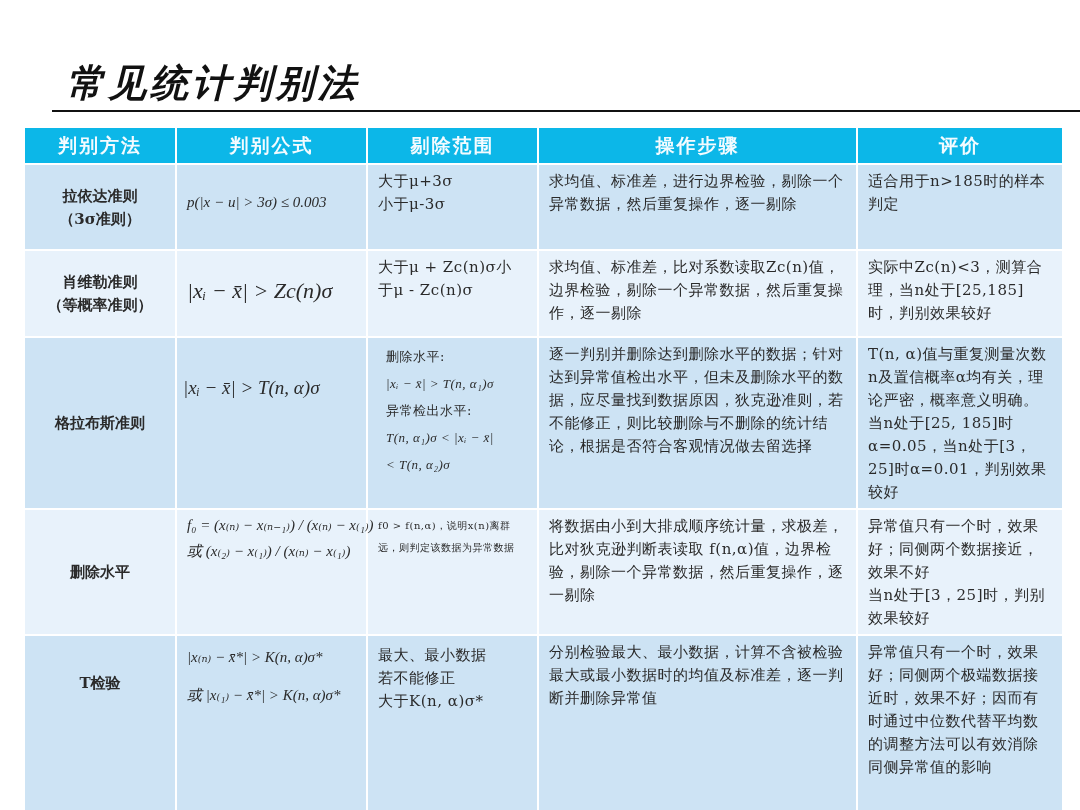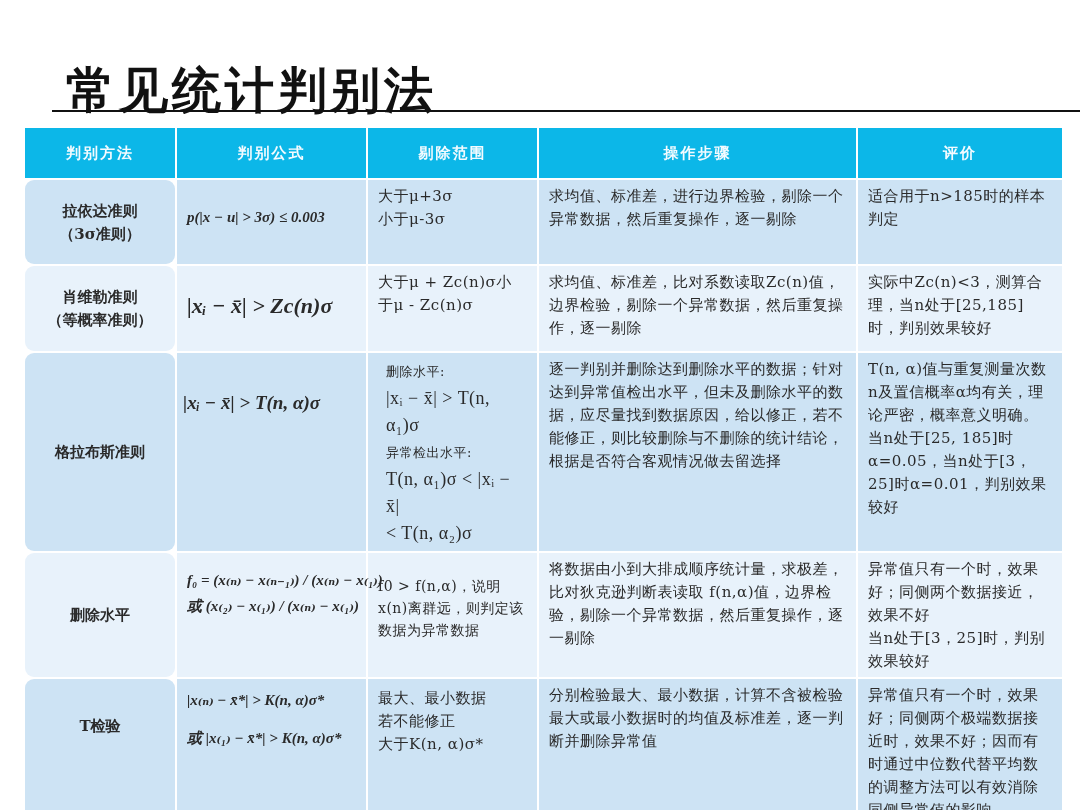--- a/index.html
+++ b/index.html
@@ -5,65 +5,66 @@
     html, body { margin: 0; padding: 0; }
     body {
       width: 1080px; height: 810px; overflow: hidden;
       background: #ffffff;
       font-family: "DejaVu Serif", "Liberation Serif", serif;
       color: #1a1a1a;
       position: relative;
     }
     .title {
       position: absolute; left: 66px; top: 58px;
-      font-size: 49px; font-weight: bold; letter-spacing: 4px;
+      font-size: 38px; font-weight: bold; letter-spacing: 4px;
       font-family: "DejaVu Serif", serif;
       color: #111;
+      font-style: italic;
     }
     .title-rule {
       position: absolute; left: 52px; top: 110px; width: 1028px; height: 2px;
       background: #111;
     }
     table.grid {
       position: absolute; left: 25px; top: 128px;
       width: 1033px;
       border-collapse: separate; border-spacing: 2px;
       table-layout: fixed;
       margin-left: -2px; margin-top: -2px;
     }
     table.grid th {
       background: #0cb7e8;
       color: #f3fbff;
-      height: 50px;
-      font-size: 15px; font-weight: bold; letter-spacing: 2px;
+      height: 35px;
+      font-size: 19px; font-weight: bold; letter-spacing: 2px;
       font-family: "DejaVu Serif", serif;
       text-align: center; vertical-align: middle;
       padding: 0;
     }
     table.grid td {
       font-size: 15px; line-height: 23px;
       vertical-align: top;
       padding: 5px 10px 4px 10px;
       color: #2a2a2a;
     }
     tr.dark td { background: #cde3f4; }
     tr.light td { background: #e8f2fb; }
     td.method {
       text-align: center; vertical-align: middle !important;
-      font-weight: bold; font-size: 17px; line-height: 37px; color: #111; border-radius: 9px;
+      font-weight: bold; font-size: 17px; line-height: 37px; color: #111;
     }
     td.formula {
       font-family: "Liberation Serif", "DejaVu Serif", serif;
-      color: #111; font-style: italic; font-weight: bold;
+      color: #111; font-style: italic;
     }
     .f-line { white-space: nowrap; }
     .f-big { font-size: 22px; }
     .f-mid { font-size: 19px; text-align: right; }
     .f-sm { font-size: 15px; }
-    td.range .math { font-family: "Liberation Serif", serif; font-size: 18px; }
+    td.range .math { font-family: "Liberation Serif", serif; font-style: italic; font-size: 13px; }
     td.eval, td.steps, td.range { letter-spacing: 0.5px; margin-left: 31px; }
   </style>
 </head>
 <body>
 
 <div class="title">常见统计判别法</div>
 <div class="title-rule"></div>
 
 <table class="grid">
   <colgroup>
@@ -122,33 +123,33 @@
       <td class="formula" style="padding-top:38px;padding-left:6px">
         <span class="f-line f-mid">|xᵢ − x̄| &gt; T(n, α)σ</span>
       </td>
       <td class="range" style="padding-left:18px;font-size:13px;line-height:27px">
         <div>删除水平:</div>
         <div class="math">|xᵢ − x̄| &gt; T(n, α₁)σ</div>
         <div>异常检出水平:</div>
         <div class="math">T(n, α₁)σ &lt; |xᵢ − x̄|</div>
         <div class="math">&lt; T(n, α₂)σ</div>
       </td>
-      <td class="steps">逐一判别并删除达到删除水平的数据；针对达到异常值检出水平，但未及删除水平的数据，应尽量找到数据原因，给以修正，若不能修正，则比较删除与不删除的统计结论，根据是否符合客观情况做去留选择</td>
+      <td class="steps">逐一判别并删除达到删除水平的数据；针对达到异常值检出水平，但未及删除水平的数据，应尽量找到数据原因，狄克逊准则，若不能修正，则比较删除与不删除的统计结论，根据是否符合客观情况做去留选择</td>
       <td class="eval">T(n, α)值与重复测量次数n及置信概率α均有关，理论严密，概率意义明确。当n处于[25, 185]时α=0.05，当n处于[3，25]时α=0.01，判别效果较好</td>
     </tr>
 
     <tr class="light" style="height:115px">
       <td class="method">
         <div>删除水平</div>
       </td>
-      <td class="formula" style="padding-top:14px;line-height:26px">
+      <td class="formula" style="padding-top:2px;line-height:26px">
         <div class="f-line f-sm">f₀ = (x₍ₙ₎ − x₍ₙ₋₁₎) / (x₍ₙ₎ − x₍₁₎)</div>
         <div class="f-line f-sm">或 (x₍₂₎ − x₍₁₎) / (x₍ₙ₎ − x₍₁₎)</div>
       </td>
-      <td class="range" style="padding-top:22px;font-size:14px;line-height:22px">
+      <td class="range" style="padding-top:5px;font-size:10px;line-height:22px">
         <div>f0 &gt; f(n,α)，说明x(n)离群远，则判定该数据为异常数据</div>
       </td>
       <td class="steps">将数据由小到大排成顺序统计量，求极差，比对狄克逊判断表读取 f(n,α)值，边界检验，剔除一个异常数据，然后重复操作，逐一剔除</td>
       <td class="eval" style="white-space:pre-line">异常值只有一个时，效果好；同侧两个数据接近，效果不好
 当n处于[3，25]时，判别效果较好</td>
     </tr>
 
     <tr class="dark" style="height:176px">
       <td class="method" style="vertical-align:top !important;padding-top:36px">
         <div>T检验</div>

